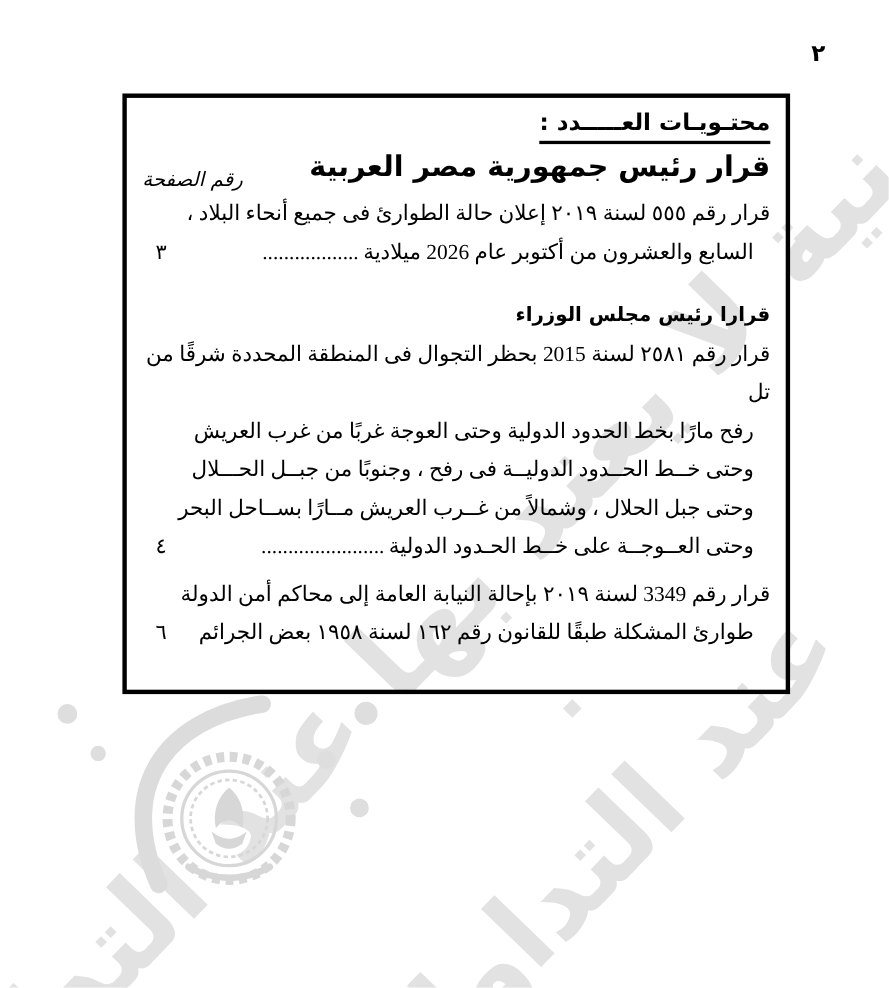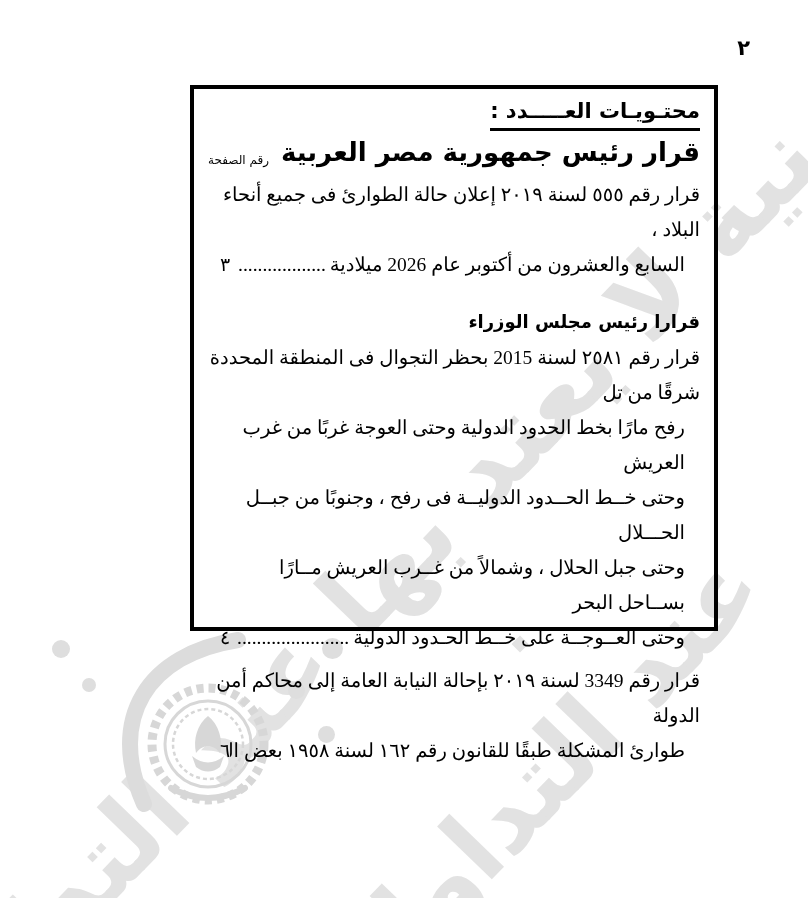--- a/index.html
+++ b/index.html
@@ -39,35 +39,36 @@
   .content{position:relative;z-index:1;}
   .header{
     position:absolute;top:36px;right:58px;left:40px;
     display:flex;flex-direction:row;align-items:baseline;gap:20px;
     font-size:21px;font-weight:bold;
   }
   .hdr-num{flex:0 0 auto;}
   .hdr-title{flex:0 0 auto;}
   .box{
     position:absolute;top:85px;right:90px;
-    width:528px;height:546px;
+    width:607px;height:546px;
     border:4px solid #000;
     box-sizing:border-box;
     padding:8px 14px 0 14px;
   }
   .box-title-row{margin:2px 0 6px 0;}
   .box-title{
     display:inline-block;
     font-size:21px;font-weight:bold;
     padding-bottom:5px;
     border-bottom:3px solid #000;
   }
   .pg-label{
     position:absolute;left:14px;top:64px;
-    font-size:12px;
+    font-size:18px;
+    font-style:italic;
   }
   .sec-heading{
     text-align:right;font-weight:bold;
   }
   .sec-heading.h1{font-size:26px;margin:0 0 10px 0;}
   .sec-heading.h2{font-size:18px;margin:29px 0 8px 0;}
   .entry{font-size:19.5px;line-height:35px;font-family:Liberation Serif, serif;}
   .entry .line{text-align:right;}
   .entry .line.cont{padding-right:15px;}
   .entry .line.end{display:flex;justify-content:space-between;align-items:baseline;}

